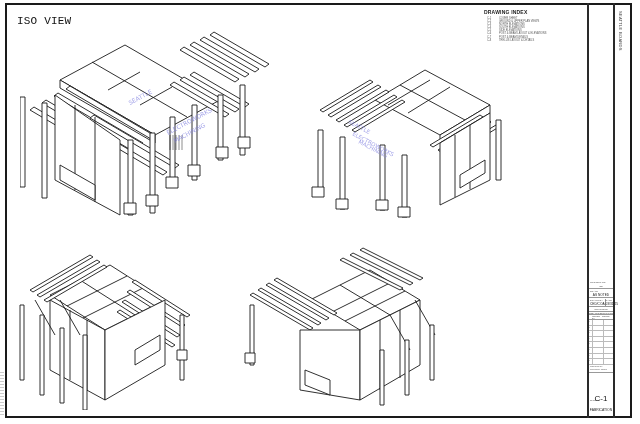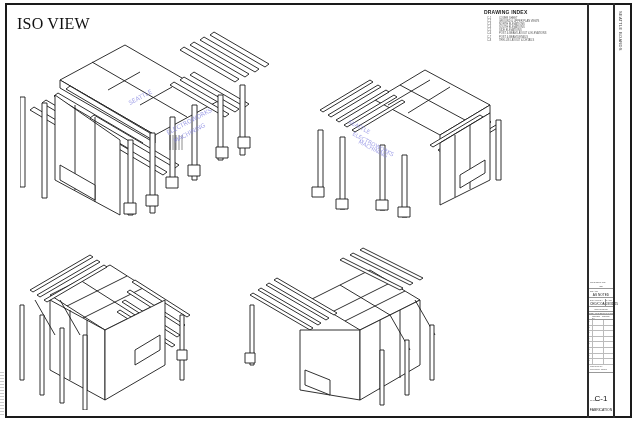--- a/index.html
+++ b/index.html
@@ -2,21 +2,21 @@
 <html><head>
 <meta charset="utf-8">
 <style>
   html,body{margin:0;padding:0;background:#ffffff;}
   body{width:640px;height:424px;position:relative;overflow:hidden;font-family:"Liberation Sans",sans-serif;color:#111;}
   .sheet{position:absolute;left:0;top:0;width:640px;height:424px;background:#fff;}
   .frame{position:absolute;left:5px;top:3px;width:627px;height:415px;border:2px solid #1a1a1a;box-sizing:border-box;}
   .tb-col{position:absolute;left:587px;top:3px;width:28px;height:415px;border-left:2px solid #2a2a2a;border-right:2px solid #2a2a2a;box-sizing:border-box;}
   .side-strip{position:absolute;left:616px;top:5px;width:16px;height:411px;}
   .side-strip-text{position:absolute;left:2px;top:6px;writing-mode:vertical-rl;font-size:4px;letter-spacing:0.3px;color:#444;}
-  .view-title{position:absolute;left:17px;top:15px;font-size:16px;font-family:Liberation Serif, serif;color:#111;letter-spacing:0.2px;}
+  .view-title{position:absolute;left:17px;top:15px;font-size:11px;font-family:Liberation Mono, monospace;color:#111;letter-spacing:0.2px;}
   .index{position:absolute;left:484px;top:9px;width:100px;}
   .index-title{font-size:5px;font-weight:bold;letter-spacing:0.2px;color:#222;}
   .index-list{margin-top:2px;}
   .index-row{display:flex;font-size:2.6px;line-height:3.1px;color:#555;}
   .index-row .num{width:12px;padding-left:3px;}
   .index-row .name{flex:1;}
   .drawing{position:absolute;}
   .tblock{position:absolute;left:589px;top:280px;width:24px;font-size:2.6px;color:#333;}
   .tb-cell{border-bottom:0.6px solid #999;box-sizing:border-box;padding:0.5px 1px;}
   .tb-label{font-size:2.4px;color:#555;}

